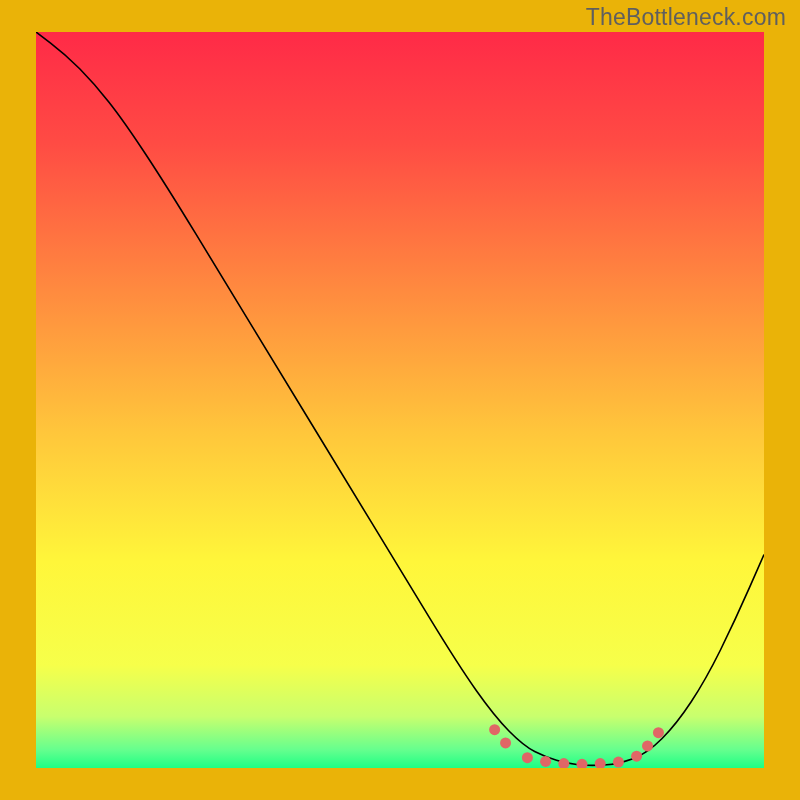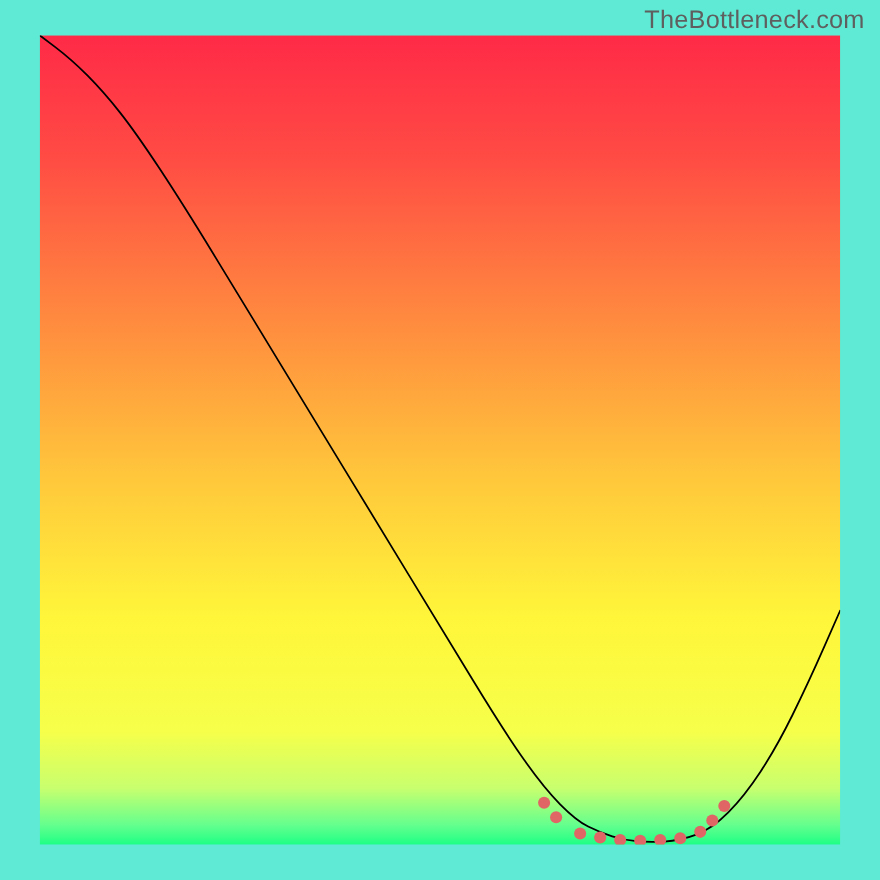--- a/index.html
+++ b/index.html
@@ -8,21 +8,21 @@
     width: 800px;
     height: 800px;
     background: #000;
     font-family: Arial, Helvetica, sans-serif;
     overflow: hidden;
   }
   .frame {
     position: relative;
     width: 800px;
     height: 800px;
-    background: #5eead4;
+    background: #eab308;
   }
   .watermark {
     position: absolute;
     top: 4px;
     right: 14px;
     font-size: 23px;
     font-weight: 500;
     color: #5f5f5f;
     letter-spacing: 0.2px;
     z-index: 5;

